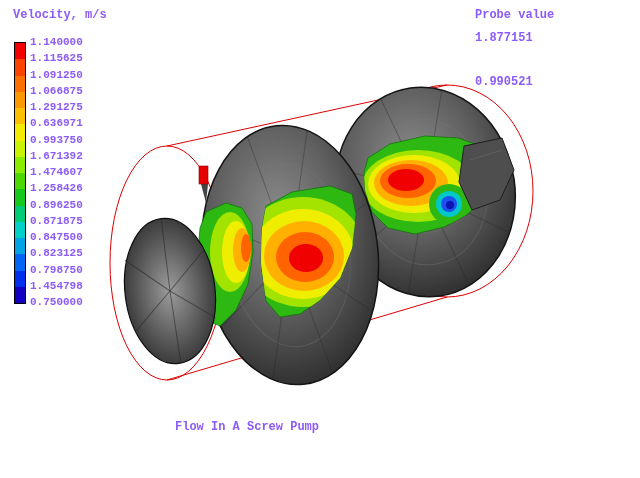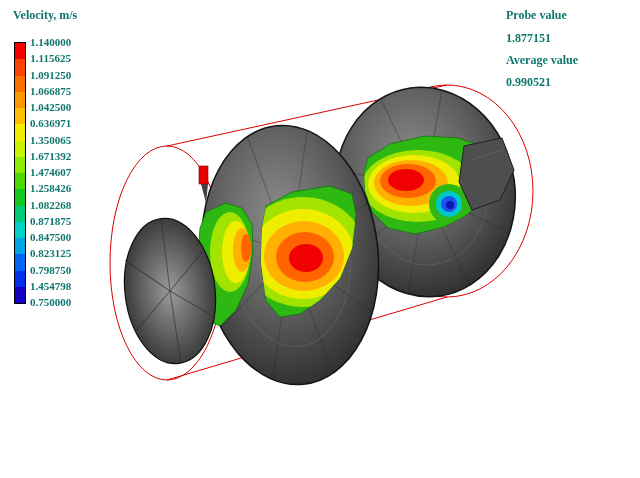--- a/index.html
+++ b/index.html
@@ -1,25 +1,25 @@
 <!DOCTYPE html>
 <html><head>
 <meta charset="utf-8">
 <title>Velocity contour plot</title>
 <style>
   html,body{margin:0;padding:0;background:#fff;}
   .stage{position:relative;width:640px;height:478px;background:#ffffff;overflow:hidden;
-         font-family:Liberation Serif, serif;color:#0f766e;}
+         font-family:Liberation Mono, monospace;color:#8b5cf6;}
   .scene{position:absolute;left:0;top:0;}
   .legend-title{position:absolute;left:13px;top:8px;font-size:12px;font-weight:bold;white-space:pre;}
   .colorbar{position:absolute;left:14px;top:42px;width:10px;height:260px;border:1px solid #000;box-sizing:content-box;}
   .band{width:10px;height:16.25px;}
   .ticks{position:absolute;left:30px;top:34px;text-align:center;}
   .tick{height:16.25px;line-height:16.25px;font-size:11px;font-weight:bold;white-space:pre;}
-  .readout{position:absolute;left:506px;font-size:12px;font-weight:bold;white-space:pre;}
+  .readout{position:absolute;left:475px;font-size:12px;font-weight:bold;white-space:pre;}
   .caption{position:absolute;left:175px;top:420px;font-size:12px;font-weight:bold;white-space:pre;}
 </style>
 </head>
 <body>
 
 <div class="stage">
 
   <svg class="scene" width="640" height="478" viewBox="0 0 640 478">
     <defs>
       <radialGradient id="bladeG" cx="45%" cy="35%" r="80%">
@@ -161,33 +161,33 @@
     <div class="band" style="background: rgb(0, 100, 244);"></div>
     <div class="band" style="background: rgb(0, 48, 236);"></div>
     <div class="band" style="background: rgb(20, 0, 192);"></div>
   </div>
 
   <div class="ticks">
     <div class="tick">1.140000</div>
     <div class="tick">1.115625</div>
     <div class="tick">1.091250</div>
     <div class="tick">1.066875</div>
-    <div class="tick">1.042500</div>
+    <div class="tick">1.291275</div>
     <div class="tick">0.636971</div>
-    <div class="tick">1.350065</div>
+    <div class="tick">0.993750</div>
     <div class="tick">1.671392</div>
     <div class="tick">1.474607</div>
     <div class="tick">1.258426</div>
-    <div class="tick">1.082268</div>
+    <div class="tick">0.896250</div>
     <div class="tick">0.871875</div>
     <div class="tick">0.847500</div>
     <div class="tick">0.823125</div>
     <div class="tick">0.798750</div>
     <div class="tick">1.454798</div>
     <div class="tick">0.750000</div>
   </div>
 
   <div class="readout" style="top:8px">Probe value</div>
   <div class="readout" style="top:31px">1.877151</div>
-  <div class="readout" style="top:53px">Average value</div>
   <div class="readout" style="top:75px">0.990521</div>
 
+  <div class="caption">Flow In A Screw Pump</div>
 </div>
 
 </body></html>

